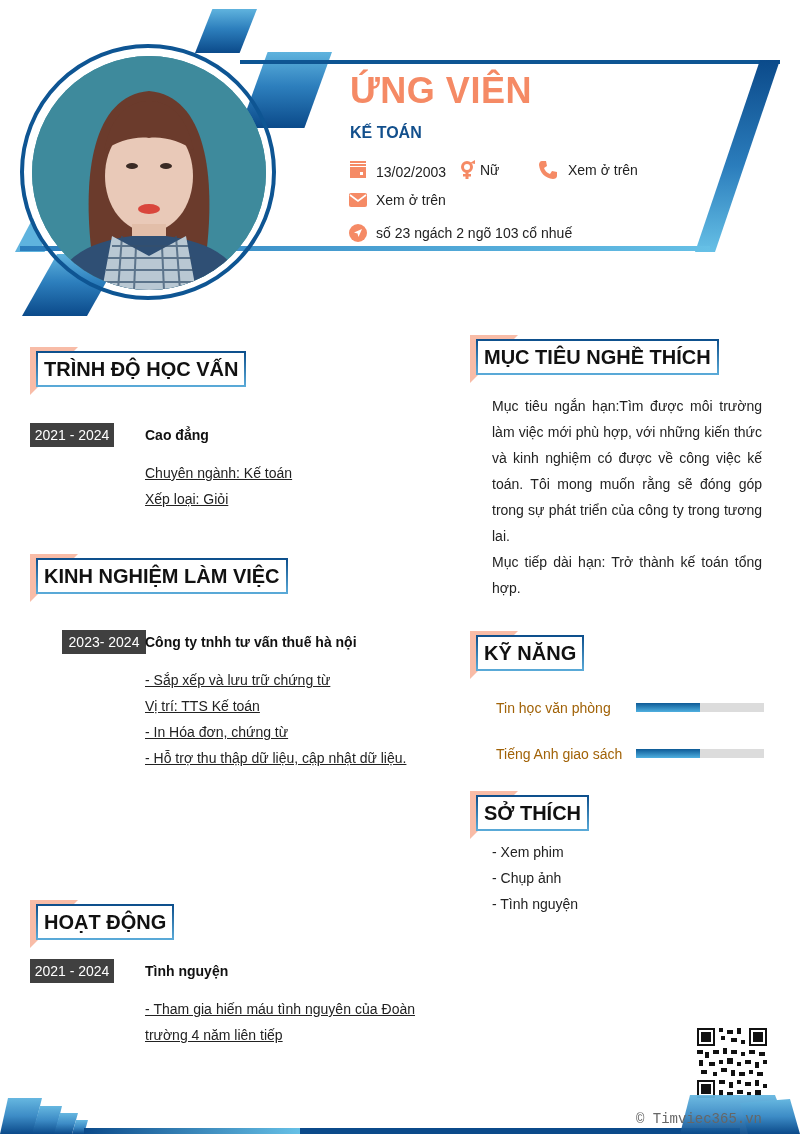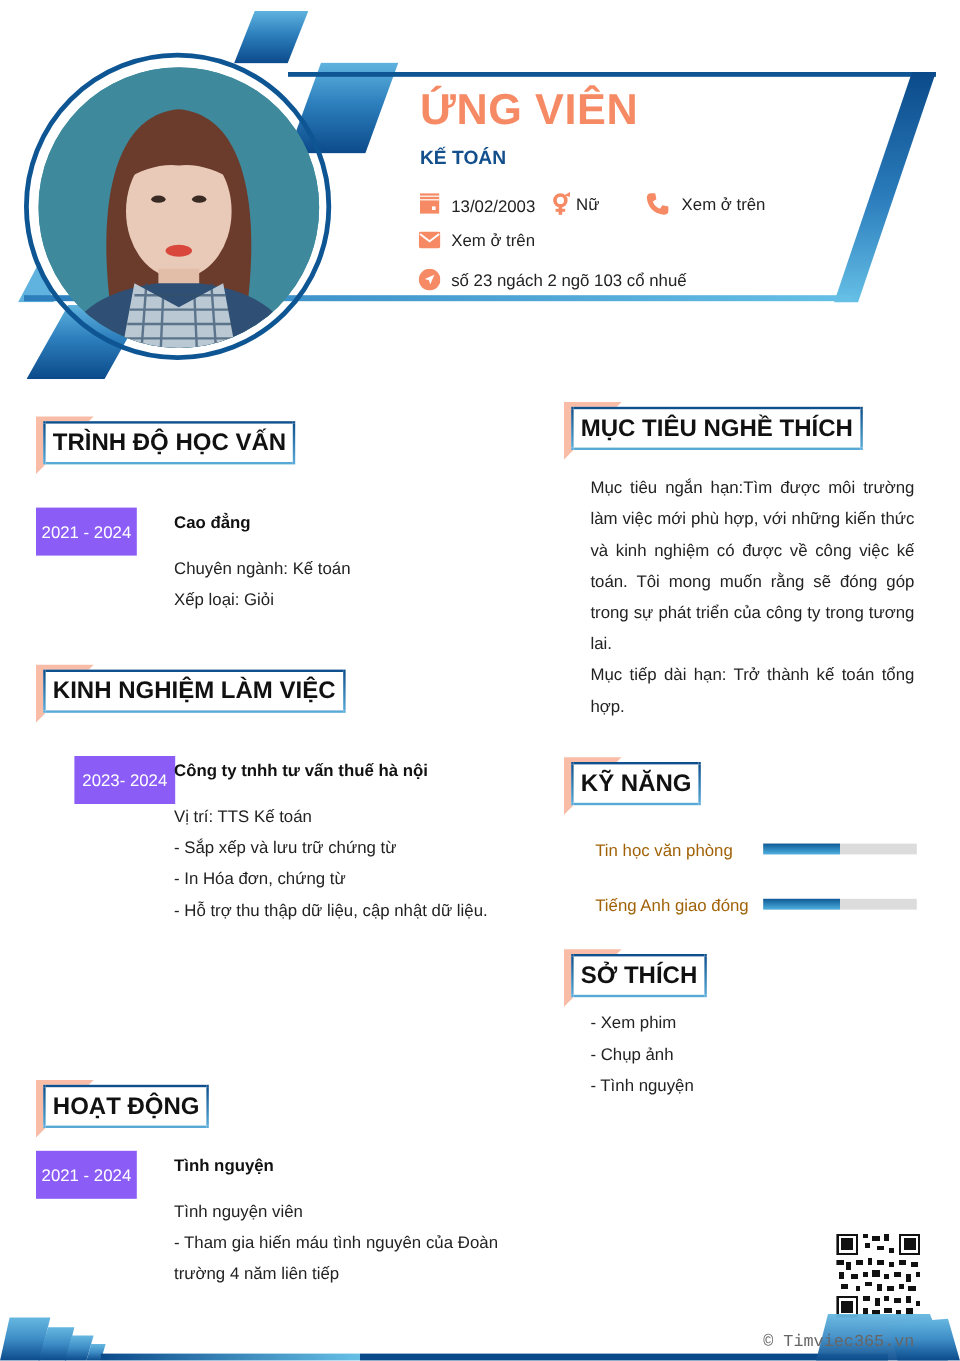--- a/index.html
+++ b/index.html
@@ -16,23 +16,23 @@
   .info .ico { width: 20px; height: 20px; margin-right: 8px; display: inline-flex; align-items: center; justify-content: center; }
   .avatar-ring { position: absolute; left: 20px; top: 44px; width: 256px; height: 256px; border-radius: 50%; border: 4px solid #0e5593; }
   .avatar { position: absolute; left: 32px; top: 56px; width: 234px; height: 234px; border-radius: 50%; overflow: hidden; background: #3f8c9f; }
 
   
   .sec { position: absolute; height: 54px; }
   .sec .tri { position: absolute; left: 0; top: 0; width: 0; height: 0; border-top: 48px solid #f8bca7; border-right: 48px solid transparent; }
   .sec .box { position: absolute; left: 6px; top: 4px; height: 36px; padding: 0 6px; background: #fff; border: 2px solid; border-image: linear-gradient(to bottom, #0d4f8c, #5aaad8) 1; display: flex; align-items: center; }
   .sec .box span { font-size: 20px; font-weight: bold; color: #111; white-space: nowrap; }
 
-  .date { position: absolute; left: 30px; width: 84px; height: 40px; background: #8b5cf6; color: #fff; font-size: 14px; display: flex; align-items: center; justify-content: center; }
+  .date { position: absolute; left: 30px; width: 84px; height: 24px; background: #404040; color: #fff; font-size: 14px; display: flex; align-items: center; justify-content: center; }
   .title { position: absolute; left: 145px; font-size: 14px; font-weight: bold; color: #111; }
-  .lines { position: absolute; left: 145px; width: 270px; font-size: 14px; line-height: 26px; color: #222; text-align: justify; }
+  .lines { position: absolute; left: 145px; width: 270px; font-size: 14px; line-height: 26px; color: #222; text-align: justify; text-decoration: underline; }
   .para-text { position: absolute; left: 492px; width: 270px; font-size: 14px; line-height: 26px; color: #222; text-align: justify; }
 
   .skill-label { position: absolute; left: 480px; font-size: 14px; color: #a16207; margin-left: 16px; }
   .skill-bar { position: absolute; left: 636px; width: 128px; height: 9px; background: #dcdcdc; }
   .skill-bar .fill { height: 100%; background: linear-gradient(to bottom, #0d5a96, #4fb0e0); }
 
   .hobby { position: absolute; left: 492px; font-size: 14px; line-height: 26px; color: #222; }
 
   .qr { position: absolute; left: 697px; top: 1028px; width: 70px; height: 70px; background: #fff; }
   .copyright { position: absolute; left: 636px; top: 1111px; font-family: "Liberation Mono", "DejaVu Sans Mono", monospace; font-size: 14px; color: #666; }
@@ -169,36 +169,35 @@
 
 <div class="sec" style="left:30px; top:554px;">
   <div class="tri"></div>
   <div class="box">
       <span>KINH NGHIỆM LÀM VIỆC</span>
     </div>
 </div>
 <div class="date" style="top:630px;margin-left:32px;">2023- 2024</div>
 <div class="title" style="top:634px;">Công ty tnhh tư vấn thuế hà nội</div>
 <div class="lines" style="top:667px;">
+  <div>- Sắp xếp và lưu trữ chứng từ</div>
   <div>Vị trí: TTS Kế toán</div>
-  <div>- Sắp xếp và lưu trữ chứng từ</div>
   <div>- In Hóa đơn, chứng từ</div>
   <div>- Hỗ trợ thu thập dữ liệu, cập nhật dữ liệu.</div>
 </div>
 
 <div class="sec" style="left:30px; top:900px;">
   <div class="tri"></div>
   <div class="box">
       <span>HOẠT ĐỘNG</span>
     </div>
 </div>
 <div class="date" style="top:959px;">2021 - 2024</div>
 <div class="title" style="top:963px;">Tình nguyện</div>
 <div class="lines" style="top:996px;">
-  <div>Tình nguyện viên</div>
   <div>- Tham gia hiến máu tình nguyên của Đoàn trường 4 năm liên tiếp</div>
 </div>
 
 <div class="sec" style="left:470px; top:335px;">
   <div class="tri"></div>
   <div class="box">
       <span>MỤC TIÊU NGHỀ THÍCH</span>
     </div>
 </div>
 <div class="para-text" style="top:393px;">
@@ -209,21 +208,21 @@
 <div class="sec" style="left:470px; top:631px;">
   <div class="tri"></div>
   <div class="box">
       <span>KỸ NĂNG</span>
     </div>
 </div>
 <div class="skill-label" style="top:700px;">Tin học văn phòng</div>
 <div class="skill-bar" style="top:703px;">
   <div class="fill" style="width:50%;"></div>
 </div>
-<div class="skill-label" style="top:746px;">Tiếng Anh giao đóng</div>
+<div class="skill-label" style="top:746px;">Tiếng Anh giao sách</div>
 <div class="skill-bar" style="top:749px;">
   <div class="fill" style="width:50%;"></div>
 </div>
 
 <div class="sec" style="left:470px; top:791px;">
   <div class="tri"></div>
   <div class="box">
       <span>SỞ THÍCH</span>
     </div>
 </div>

